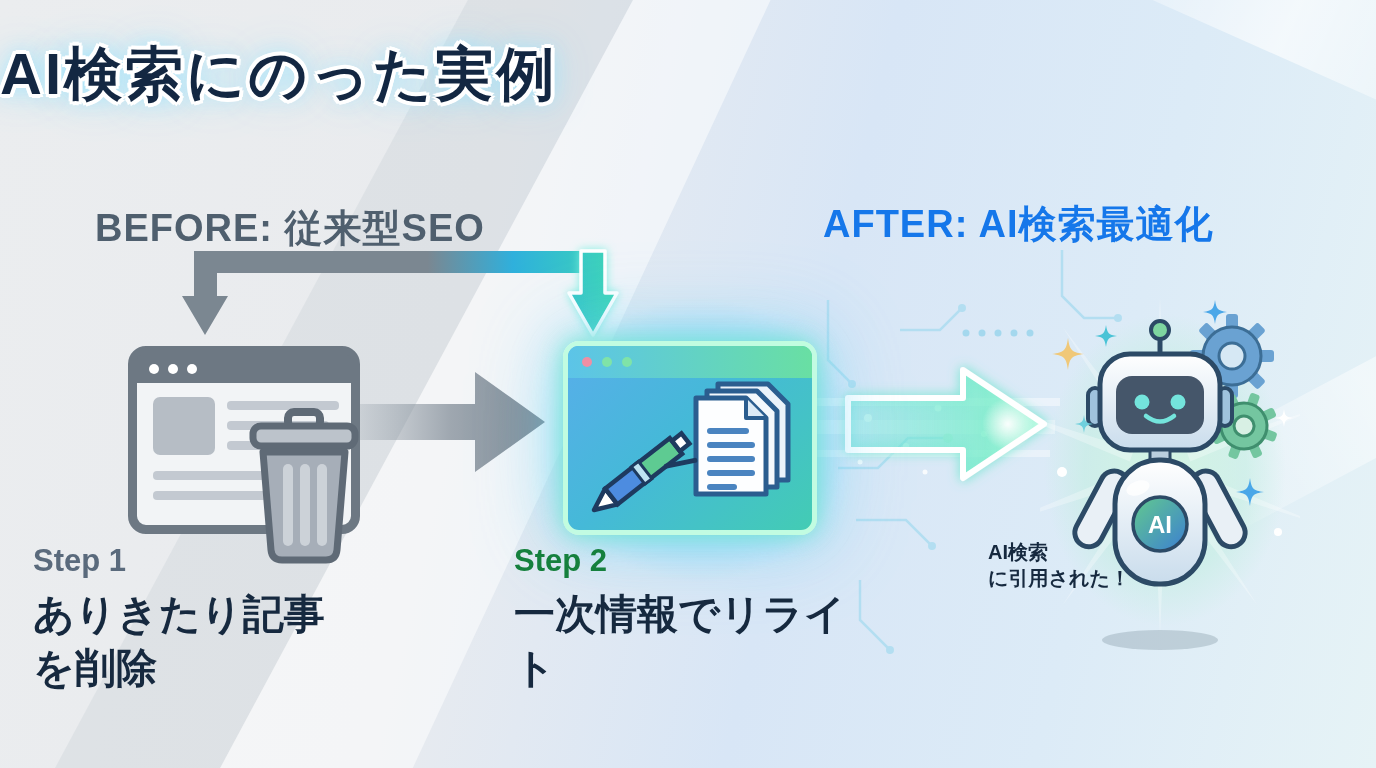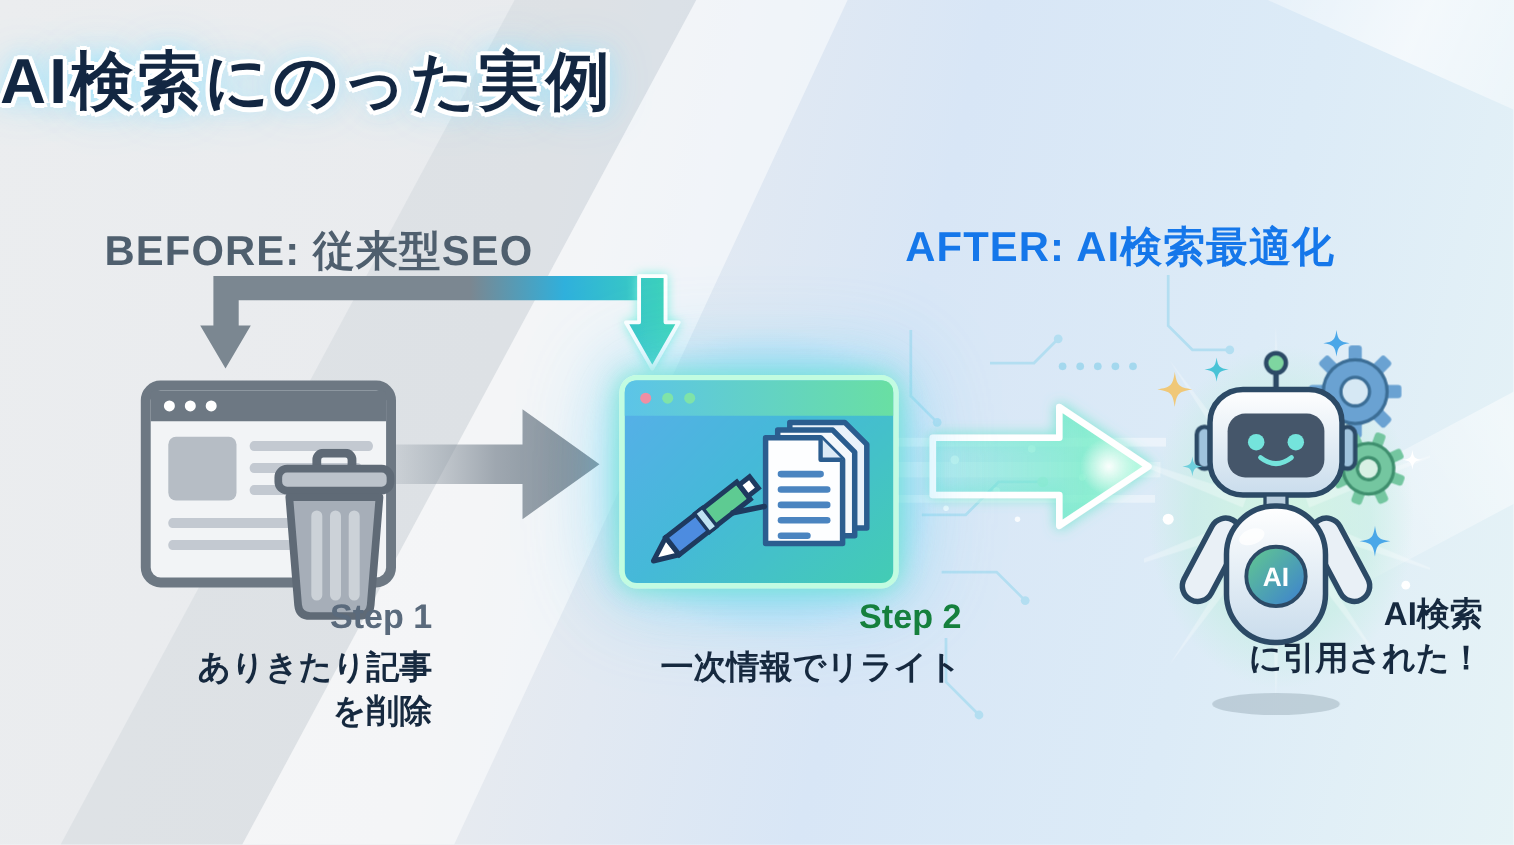--- a/index.html
+++ b/index.html
@@ -73,29 +73,29 @@
   .win2{
     left:563px;top:341px;width:254px;height:194px;box-sizing:border-box;
     background:linear-gradient(135deg,#58aeea 0%,#45b9d8 45%,#43ccb4 100%);
     border:5px solid rgba(200,255,225,.95);border-radius:16px;
     box-shadow:0 0 22px rgba(110,230,200,.85),0 0 55px rgba(110,215,250,.65),0 0 90px rgba(110,215,250,.45);
   }
   .win2 .bar{height:32px;background:linear-gradient(90deg,#5cc4e8,#69dfa3);border-radius:10px 10px 0 0;display:flex;align-items:center;padding-left:14px;gap:10px;}
   .d-pink{background:#ee8fa4;}
   .d-green{background:#7fe3a8;}
   
-  .stepblock{width:360px;text-align:right;}
+  .stepblock{width:360px;text-align:left;}
   .sb1{left:33px;top:543px;}
   .sb2{left:514px;top:543px;}
   .sb3{left:988px;top:539px;}
   .steplabel{font-size:31px;font-weight:800;margin-bottom:8px;}
   .sl-gray{color:#5a6a7c;}
   .sl-blue{color:#15803d;}
-  .caption{font-size:30px;font-weight:800;color:#16293f;line-height:1.32;}
-  .caption3{font-size:30px;}
+  .caption{font-size:41px;font-weight:800;color:#16293f;line-height:1.32;}
+  .caption3{font-size:20px;}
   svg text{font-family:"Liberation Sans","DejaVu Sans",sans-serif;}
 </style>
 </head>
 <body>
 
 <div class="abs bg-streak-gray"></div>
 <div class="abs bg-streak-gray2"></div>
 <div class="abs bg-light-right1"></div>
 <div class="abs bg-light-right2"></div>
 <div class="abs glow-step2"></div>

